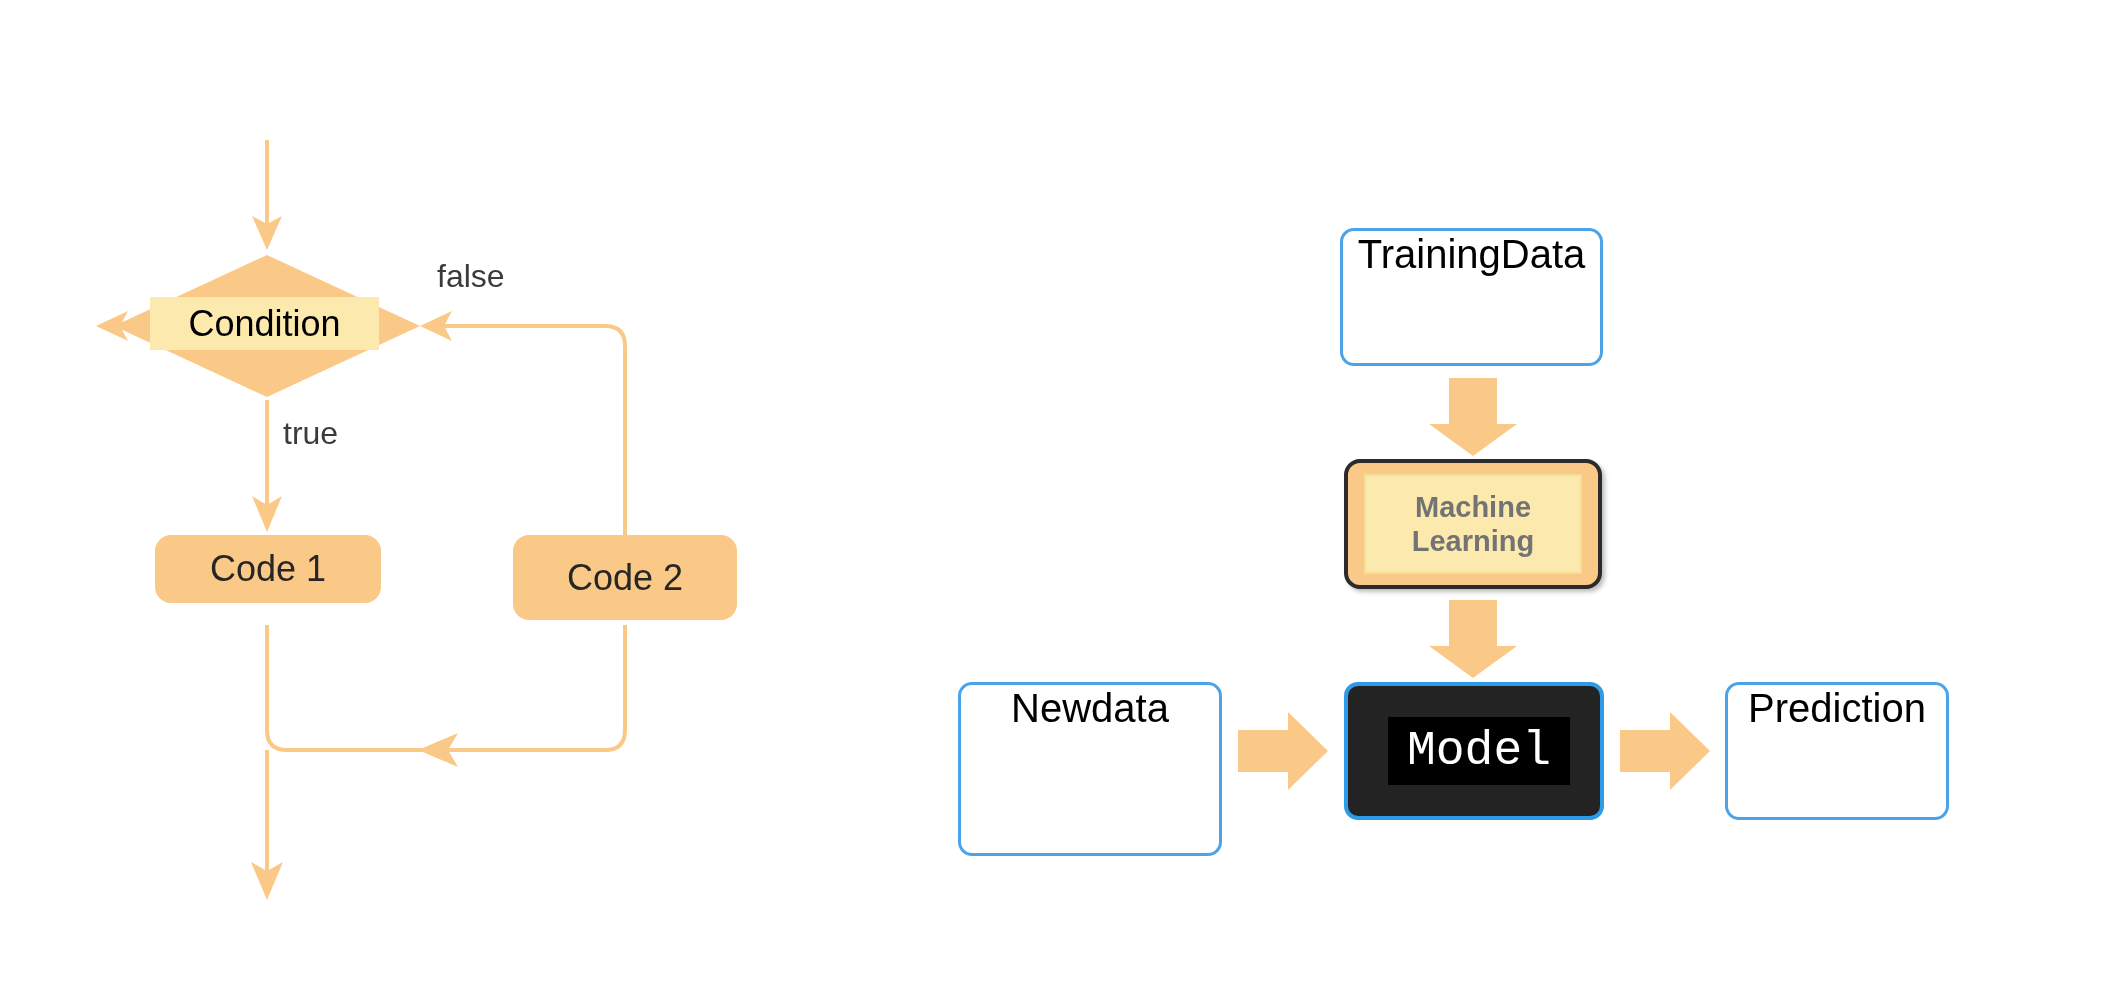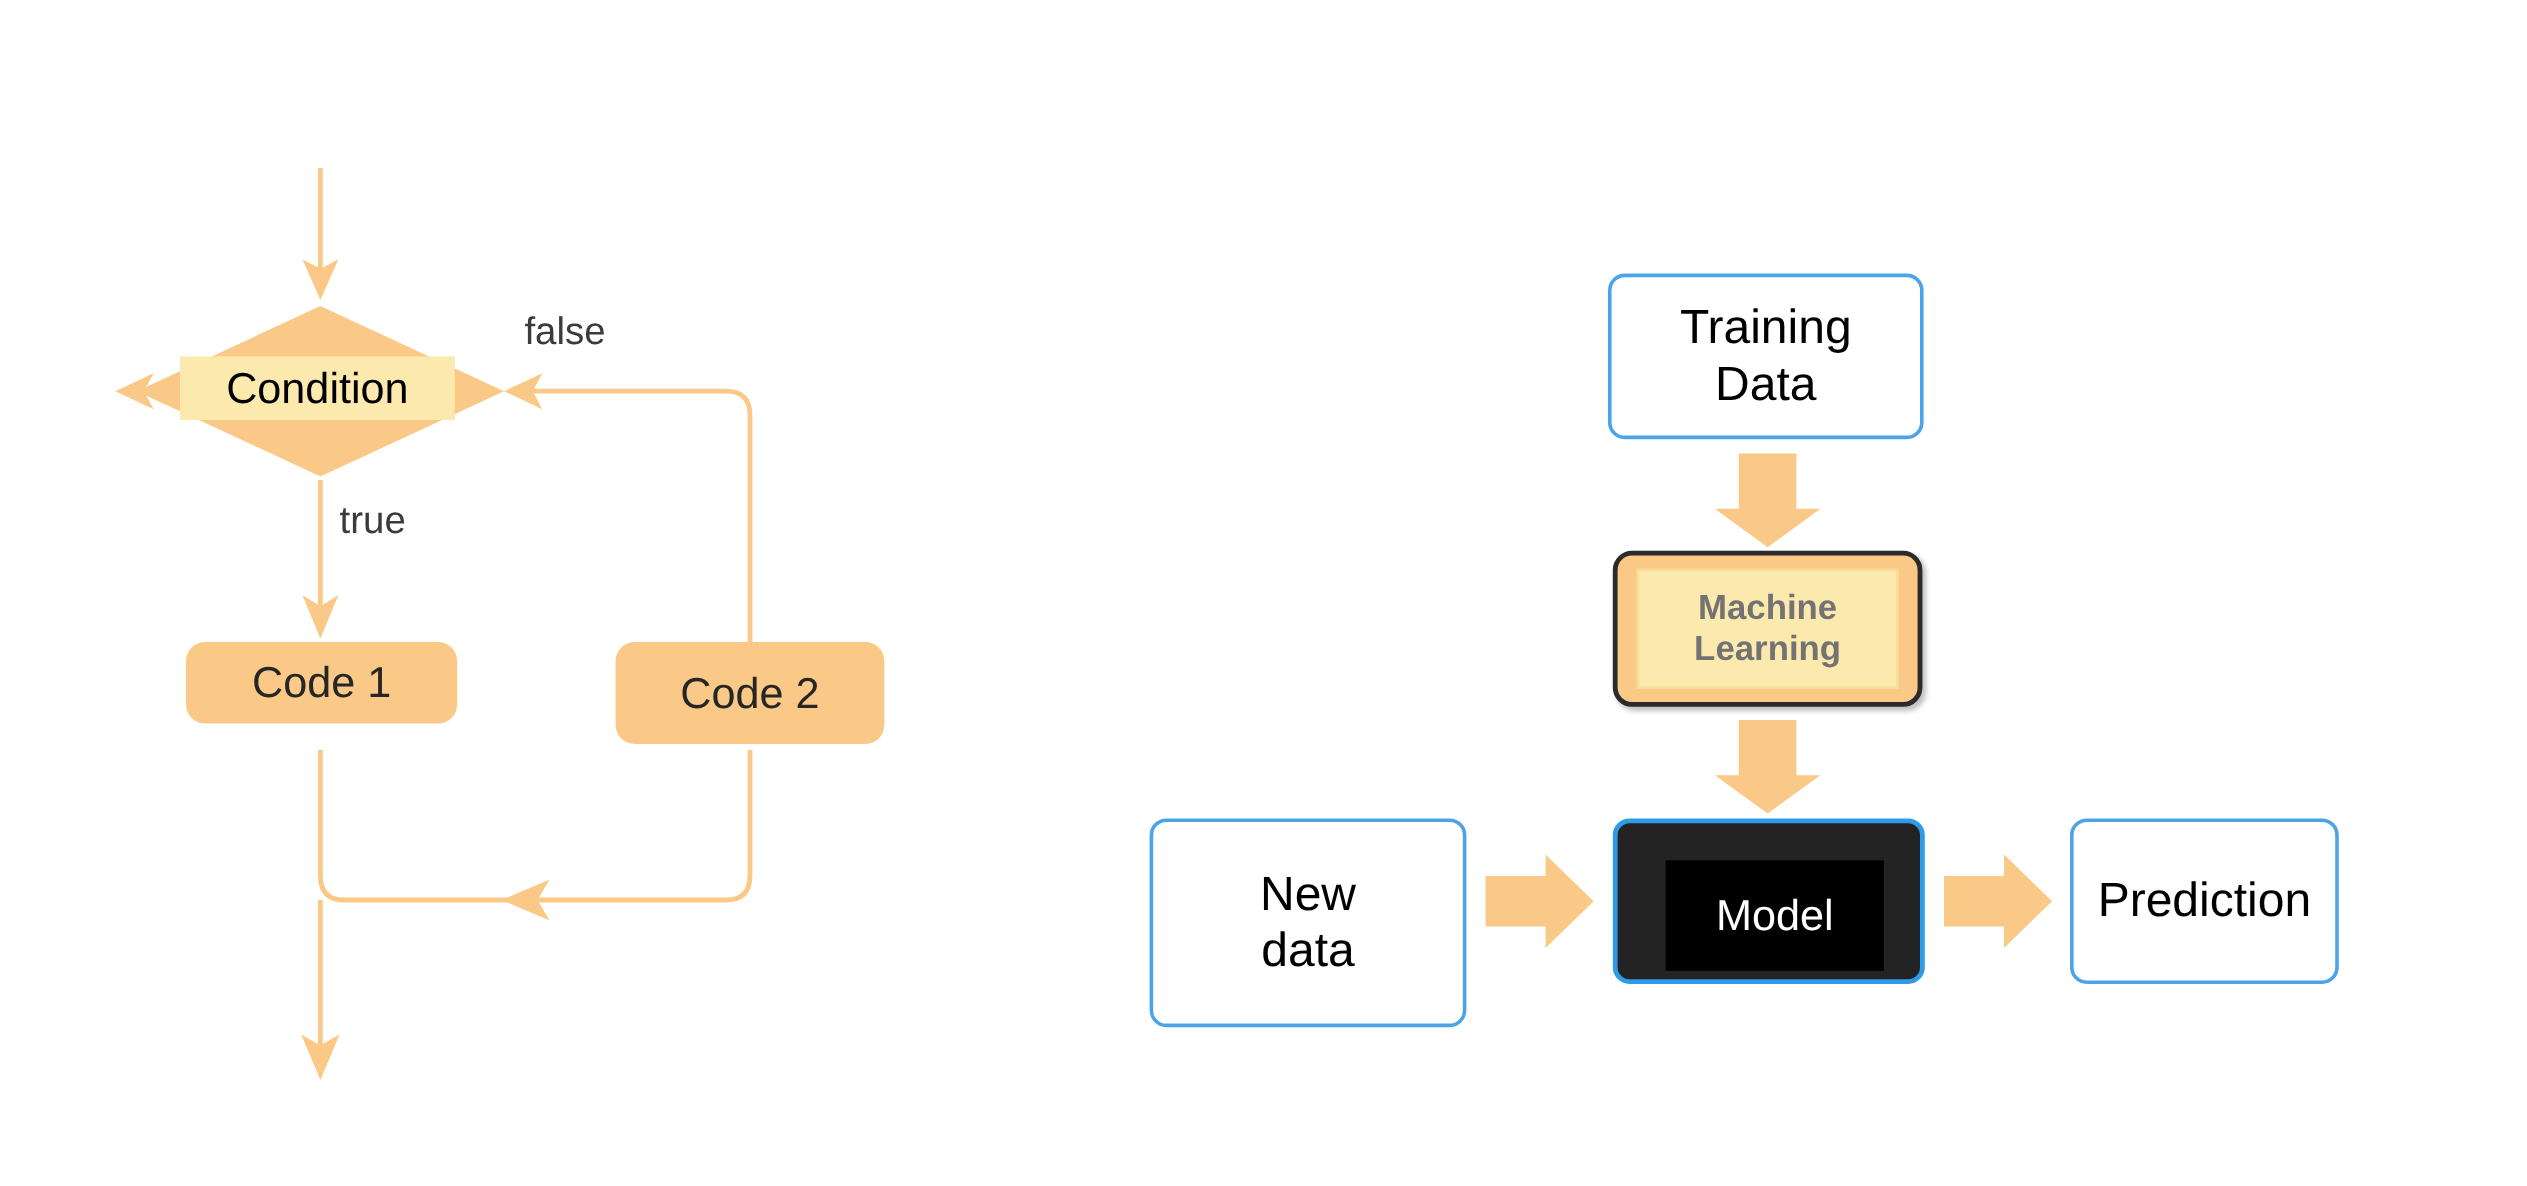--- a/index.html
+++ b/index.html
@@ -71,21 +71,21 @@
     white-space: nowrap;
   }
   #label-false { left: 437px; top: 258px; }
   #label-true  { left: 283px; top: 415px; }
 
   
   .ml-box {
     position: absolute;
     box-sizing: border-box;
     display: flex;
-    flex-direction: column;
+    flex-direction: row;
     justify-content: center;
     text-align: center;
     font-size: 40px;
     line-height: 1.18;
     color: #000000;
   }
   .blue-box {
     background: #ffffff;
     border: 3px solid #4DA3E8;
     border-radius: 14px;
@@ -117,27 +117,28 @@
   }
 
   #box-model {
     left: 1344px; top: 682px; width: 260px; height: 138px;
     background: #232323;
     border: 4px solid #2D9BE8;
     border-radius: 14px;
   }
   #model-inner {
     position: absolute;
-    left: 40px; top: 31px; width: 182px; height: 92px;
+    left: 40px; top: 31px; width: 182px; height: 68px;
     background: #000000;
     display: flex;
     align-items: center;
     justify-content: center;
     color: #ffffff;
-    font-size: 36px;
+    font-size: 48px;
+    font-family: Liberation Mono, monospace;
   }
 
   .txt-line { display: block; }
 </style>
 </head>
 <body>
 
 <div id="canvas">
 
 

